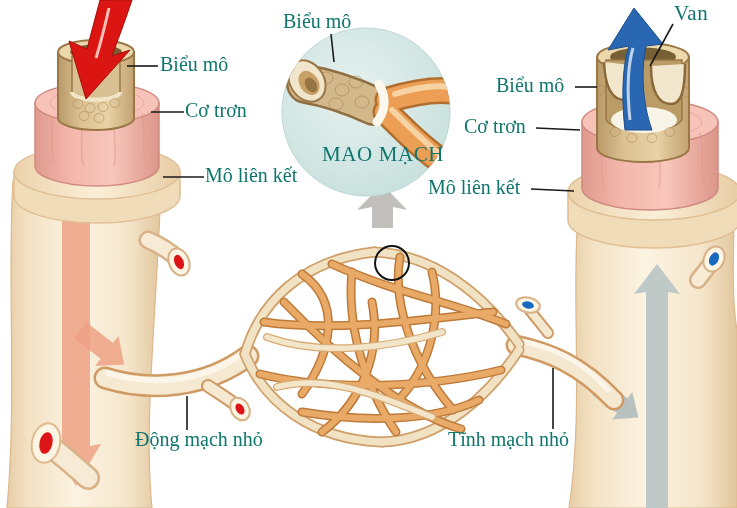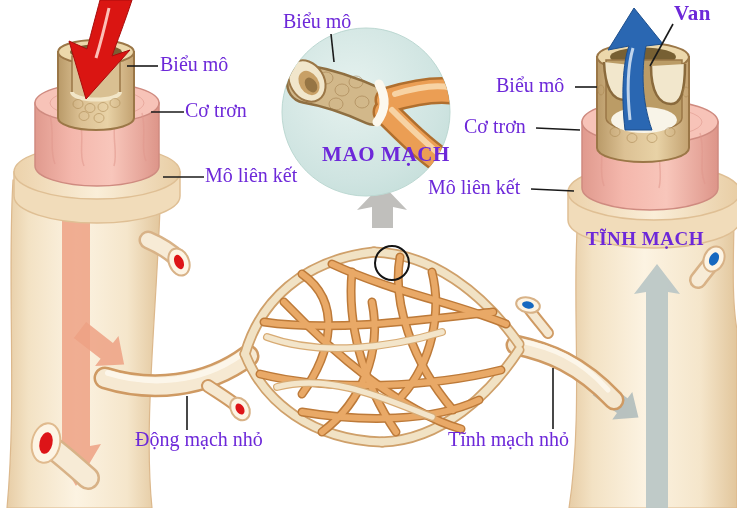--- a/index.html
+++ b/index.html
@@ -1,20 +1,20 @@
 <!DOCTYPE html>
 <html><head>
 <meta charset="utf-8">
 <style>
   html,body{margin:0;padding:0;background:#ffffff;}
   #stage{position:relative;width:737px;height:508px;background:#ffffff;overflow:hidden;
          font-family:"Liberation Serif", serif;}
   #art{position:absolute;left:0;top:0;}
-  .lbl{position:absolute;font-size:20px;color:#6d28d9;white-space:nowrap;line-height:1.05;}
-  .lbl.b{font-weight:bold;letter-spacing:.5px;}
+  .lbl{position:absolute;font-size:20px;color:#0f766e;white-space:nowrap;line-height:1.05;}
+  .lbl.b{font-weight:normal;letter-spacing:.5px;}
   .lbl.title{font-size:19px;}
   .lbl.cap{font-size:21px;letter-spacing:.6px;}
   .lbl.van{font-size:21px;}
 </style>
 </head>
 <body>
 
 <div id="stage">
 
 <svg id="art" width="737" height="508" viewBox="0 0 737 508">
@@ -272,17 +272,16 @@
 
 <div class="lbl" style="left:160px;top:54px">Biểu mô</div>
 <div class="lbl" style="left:185px;top:100px">Cơ trơn</div>
 <div class="lbl" style="left:205px;top:165px">Mô liên kết</div>
 <div class="lbl" style="left:283px;top:11px">Biểu mô</div>
 <div class="lbl b cap" style="left:322px;top:143px">MAO MẠCH</div>
 <div class="lbl" style="left:496px;top:75px">Biểu mô</div>
 <div class="lbl" style="left:464px;top:116px">Cơ trơn</div>
 <div class="lbl" style="left:428px;top:177px">Mô liên kết</div>
 <div class="lbl b van" style="left:674px;top:2px">Van</div>
-<div class="lbl b title" style="left:586px;top:229px">TĨNH MẠCH</div>
 <div class="lbl" style="left:135px;top:429px">Động mạch nhỏ</div>
 <div class="lbl" style="left:448px;top:429px">Tĩnh mạch nhỏ</div>
 
 </div>
 
 </body></html>

